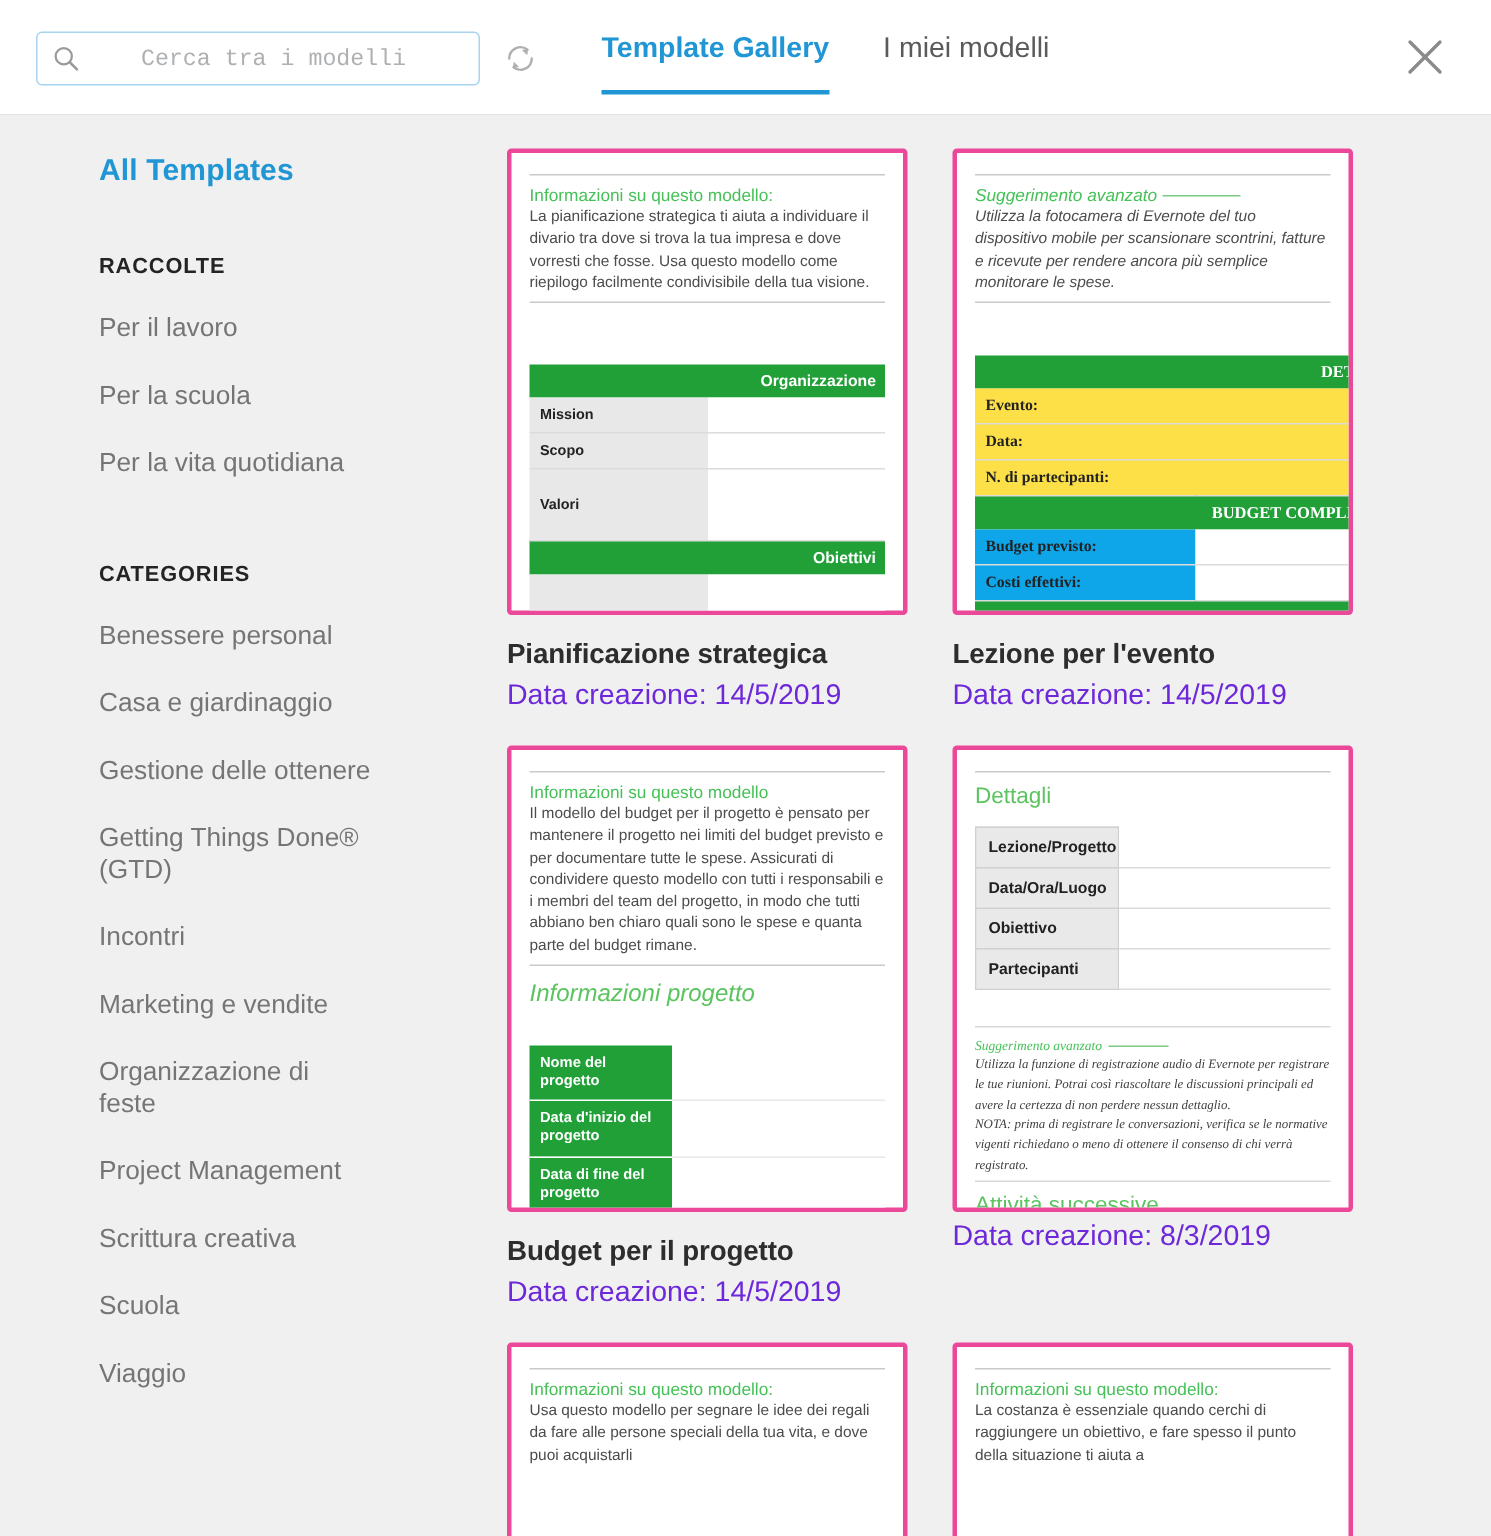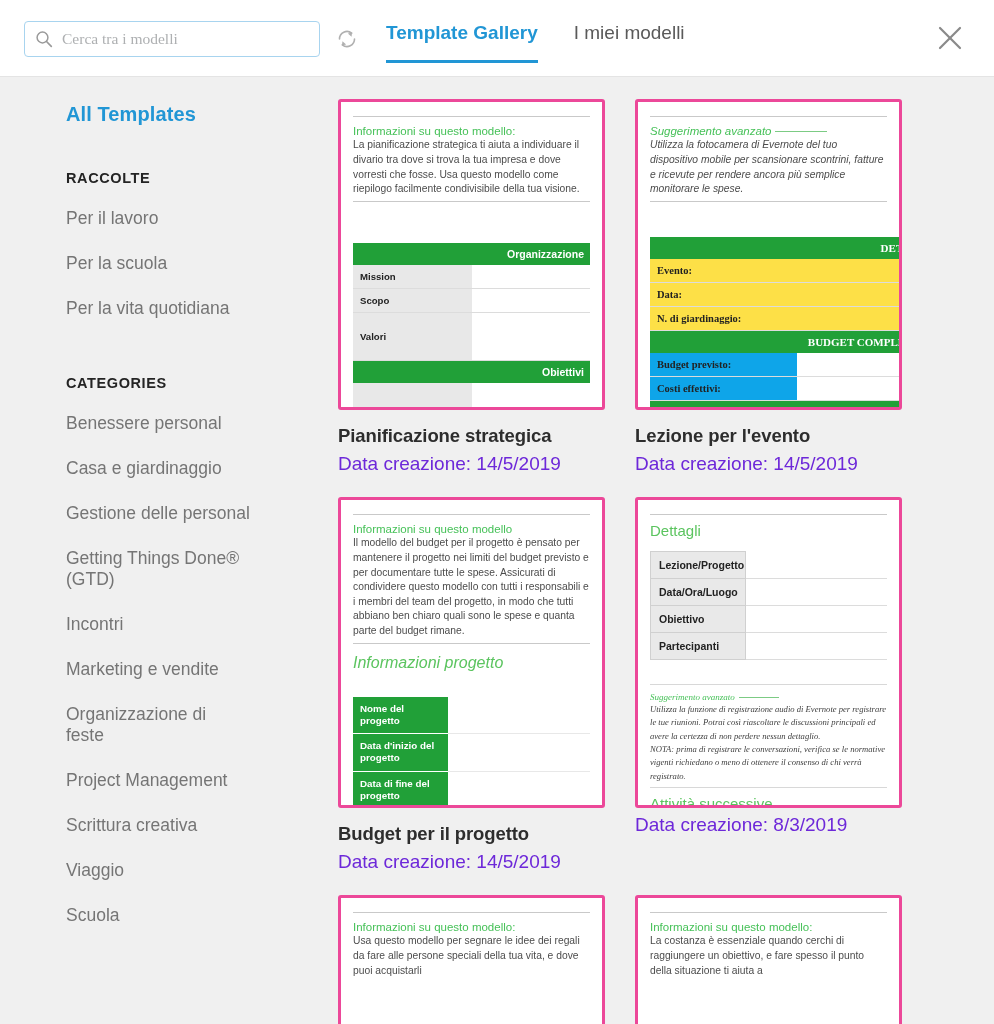--- a/index.html
+++ b/index.html
@@ -25,33 +25,34 @@
     border: 1px solid #a8d4ef;
     border-radius: 4px;
     background: #fff;
     display: flex; align-items: center;
     padding: 0 10px;
   }
   .search-icon { width: 18px; height: 18px; flex: 0 0 18px; margin-right: 9px; }
   .search-icon svg { display: block; }
   .search-input {
     border: 0; outline: 0; flex: 1;
-    font-family: Liberation Serif, serif;
+    font-family: Liberation Mono, monospace;
     font-size: 15.5px; color: #333;
     background: transparent;
+    margin-left: 32px;
   }
   .search-input::placeholder { color: #aeb0b2; }
 
   .refresh-btn {
     position: absolute; left: 332px; top: 24px;
     width: 30px; height: 30px; cursor: pointer;
   }
   .refresh-btn svg { display: block; }
 
-  .tabs { position: absolute; left: 386px; top: 16px; display: flex; align-items: flex-start; }
+  .tabs { position: absolute; left: 401px; top: 16px; display: flex; align-items: flex-start; }
   .tab {
     font-size: 19px;
     padding: 6px 0 16px 0;
     cursor: pointer;
     white-space: nowrap;
   }
   .tab.active { color: #2196d5; font-weight: bold; border-bottom: 3px solid #2196d5; }
   .tab.inactive { color: #5a5a5a; margin-left: 36px; padding-bottom: 19px; }
 
   .close-btn {
@@ -188,29 +189,29 @@
       <div class="sec-head">RACCOLTE</div>
       <div class="nav-item">Per il lavoro</div>
       <div class="nav-item">Per la scuola</div>
       <div class="nav-item">Per la vita quotidiana</div>
 
       <div class="nav-gap"></div>
 
       <div class="sec-head">CATEGORIES</div>
       <div class="nav-item">Benessere personal</div>
       <div class="nav-item">Casa e giardinaggio</div>
-      <div class="nav-item">Gestione delle personal</div>
+      <div class="nav-item">Gestione delle ottenere</div>
       <div class="nav-item" style="max-width:200px">Getting Things Done® (GTD)</div>
       <div class="nav-item">Incontri</div>
       <div class="nav-item">Marketing e vendite</div>
       <div class="nav-item" style="max-width:175px">Organizzazione di feste</div>
       <div class="nav-item">Project Management</div>
       <div class="nav-item">Scrittura creativa</div>
+      <div class="nav-item">Scuola</div>
       <div class="nav-item">Viaggio</div>
-      <div class="nav-item">Scuola</div>
     </div>
   </div>
 
   <div class="gallery">
 
     <div class="card-block">
       <div class="thumb">
         <hr class="hr">
         <div class="t-head">Informazioni su questo modello:</div>
         <div class="t-body">La pianificazione strategica ti aiuta a individuare il divario tra dove si trova la tua impresa e dove vorresti che fosse. Usa questo modello come riepilogo facilmente condivisibile della tua visione.</div>
@@ -263,21 +264,21 @@
               <tr>
                 <td class="gh serif" colspan="2">DETTAGLI</td>
               </tr>
           <tr>
                 <td class="lbl serif" colspan="2">Evento:</td>
               </tr>
           <tr>
                 <td class="lbl serif" colspan="2">Data:</td>
               </tr>
           <tr>
-                <td class="lbl serif" colspan="2">N. di giardinaggio:</td>
+                <td class="lbl serif" colspan="2">N. di partecipanti:</td>
               </tr>
           <tr>
                 <td class="gh serif" colspan="2">BUDGET COMPLESSIVO</td>
               </tr>
           <tr>
                 <td class="lbl serif gray">Budget previsto:</td>
               <td class="val"></td>
               </tr>
           <tr>
                 <td class="lbl serif gray">Costi effettivi:</td>

